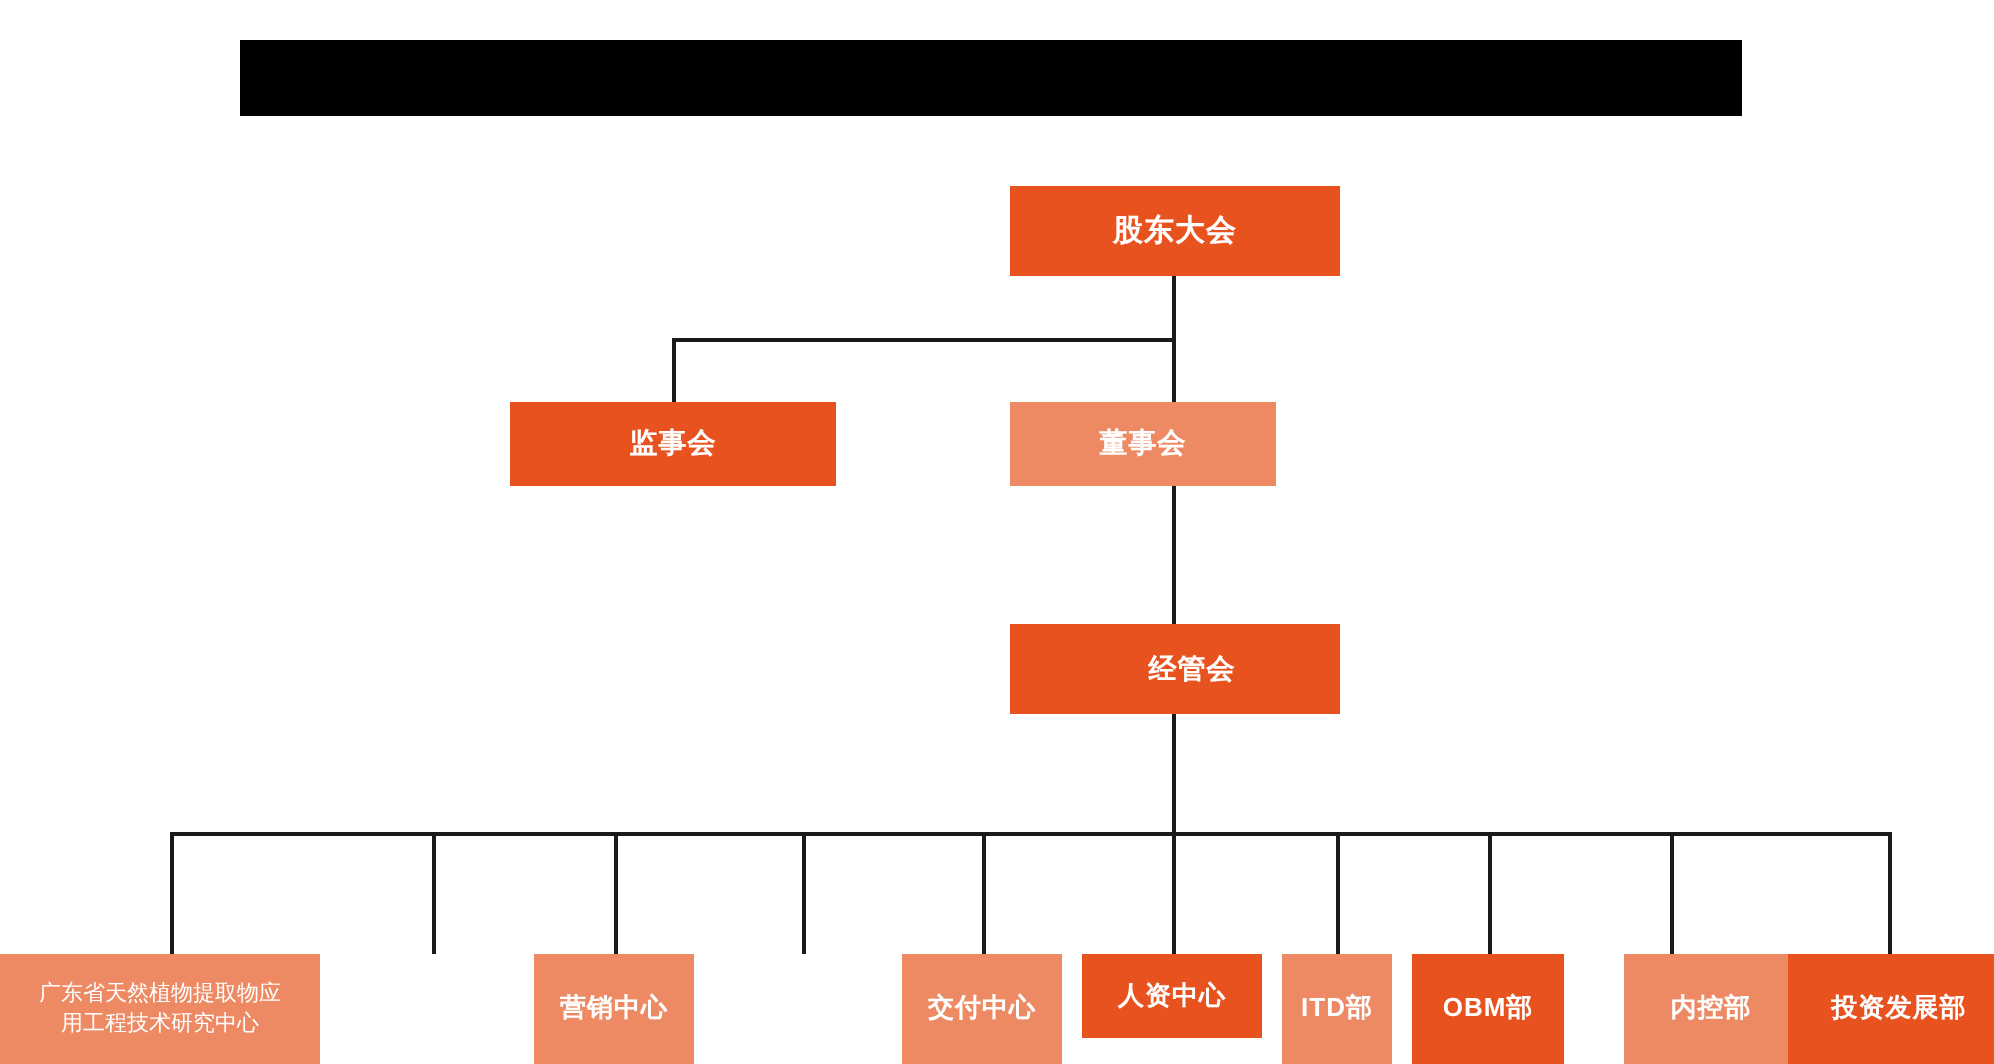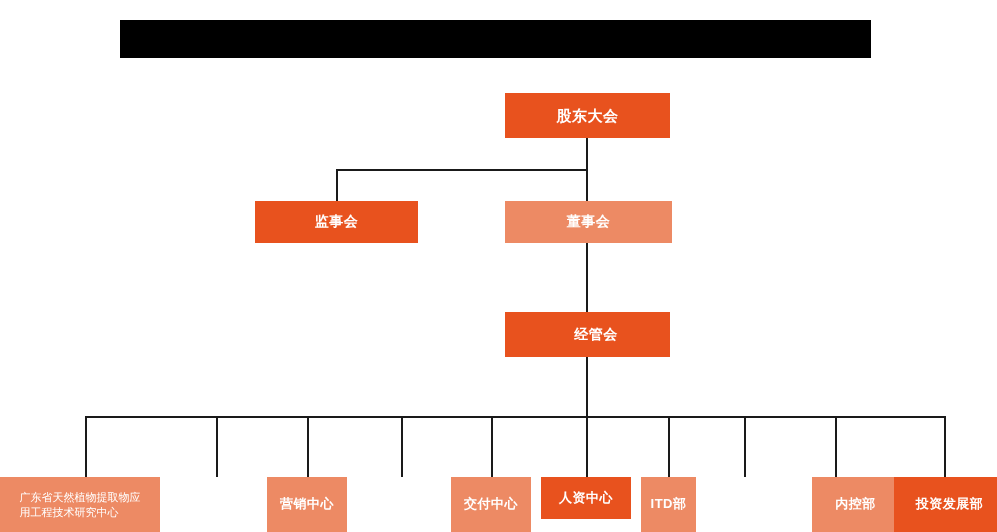--- a/index.html
+++ b/index.html
@@ -27,20 +27,21 @@
     height: 38px;
     background: #000000;
   }
   
   .node {
     position: absolute;
     box-sizing: border-box;
     display: flex;
     align-items: center;
     justify-content: center;
+    text-align: center;
     color: #ffffff;
     line-height: 1.28;
     letter-spacing: 0.5px;
     font-weight: 700;
     z-index: 3;
   }
   .node.dark  { background: #E8521E; }
   .node.light { background: #ED8A64; }
   .node .node-label {
     display: block;
@@ -92,21 +93,21 @@
   <div class="line v" style="left:944px; top:416px; height:61px;"></div>
 
   <div class="node dark size-lg" style="left:505px; top:93px; width:165px; height:45px;">
     <span class="node-label">股东大会</span>
   </div>
 
   <div class="node dark size-md" style="left:255px; top:201px; width:163px; height:42px;">
     <span class="node-label">监事会</span>
   </div>
 
-  <div class="node light size-md" style="left:505px; top:201px; width:167px; height:42px;">
+  <div class="node light size-md" style="left:505px; top:201px; width:133px; height:42px;">
     <span class="node-label">董事会</span>
   </div>
 
   <div class="node dark size-md" style="left:505px; top:312px; width:165px; height:45px;padding-left:17px;">
     <span class="node-label">经管会</span>
   </div>
 
   <div class="node light size-xs" style="left:0px; top:477px; width:160px; height:55px;">
     <span class="node-label">广东省天然植物提取物应
 用工程技术研究中心</span>
@@ -123,20 +124,23 @@
   </div>
 
   <div class="node dark size-sm" style="left:541px; top:477px; width:90px; height:42px;">
     <span class="node-label">人资中心</span>
   </div>
 
   <div class="node light size-sm" style="left:641px; top:477px; width:55px; height:55px;">
     <span class="node-label">ITD部</span>
   </div>
 
+  <div class="node dark size-sm" style="left:706px; top:477px; width:76px; height:55px;">
+    <span class="node-label">OBM部</span>
+  </div>
 
   <div class="node light size-sm" style="left:792px; top:477px; width:87px; height:55px;margin-left:20px;">
     <span class="node-label">内控部</span>
   </div>
 
   <div class="node dark size-sm" style="left:894px; top:477px; width:111px; height:55px;">
     <span class="node-label">投资发展部</span>
   </div>
 
 </div>

